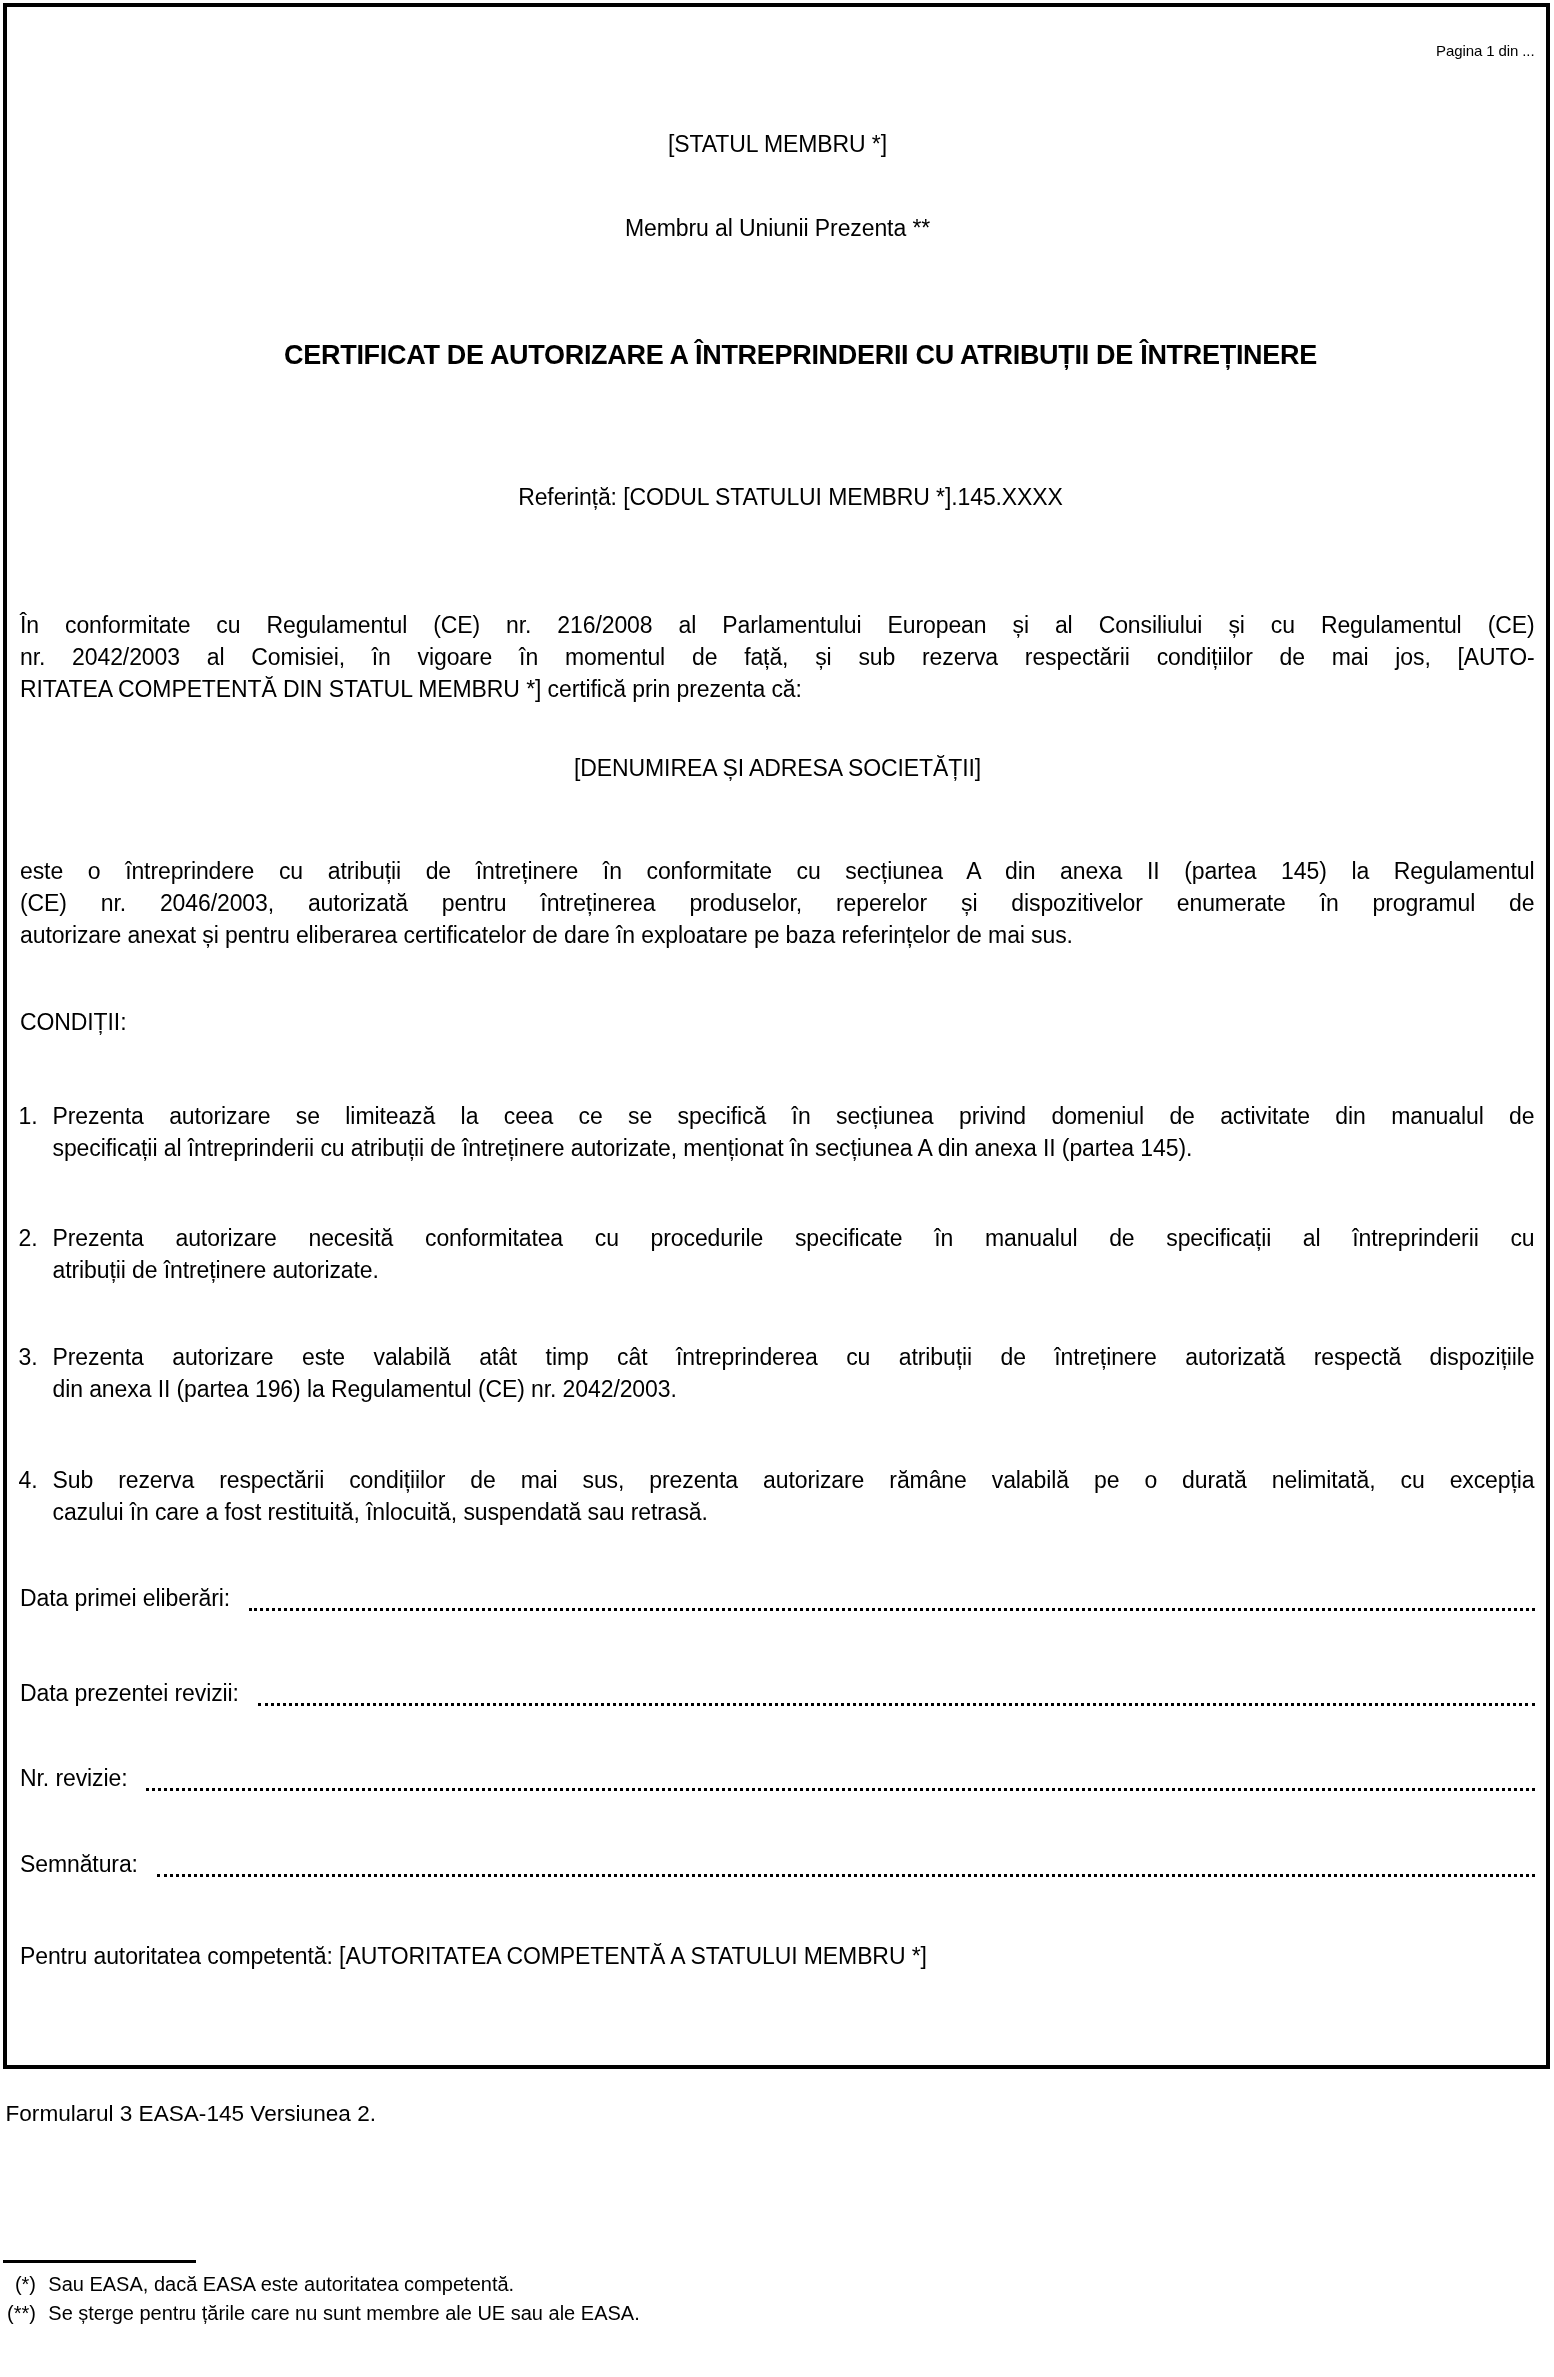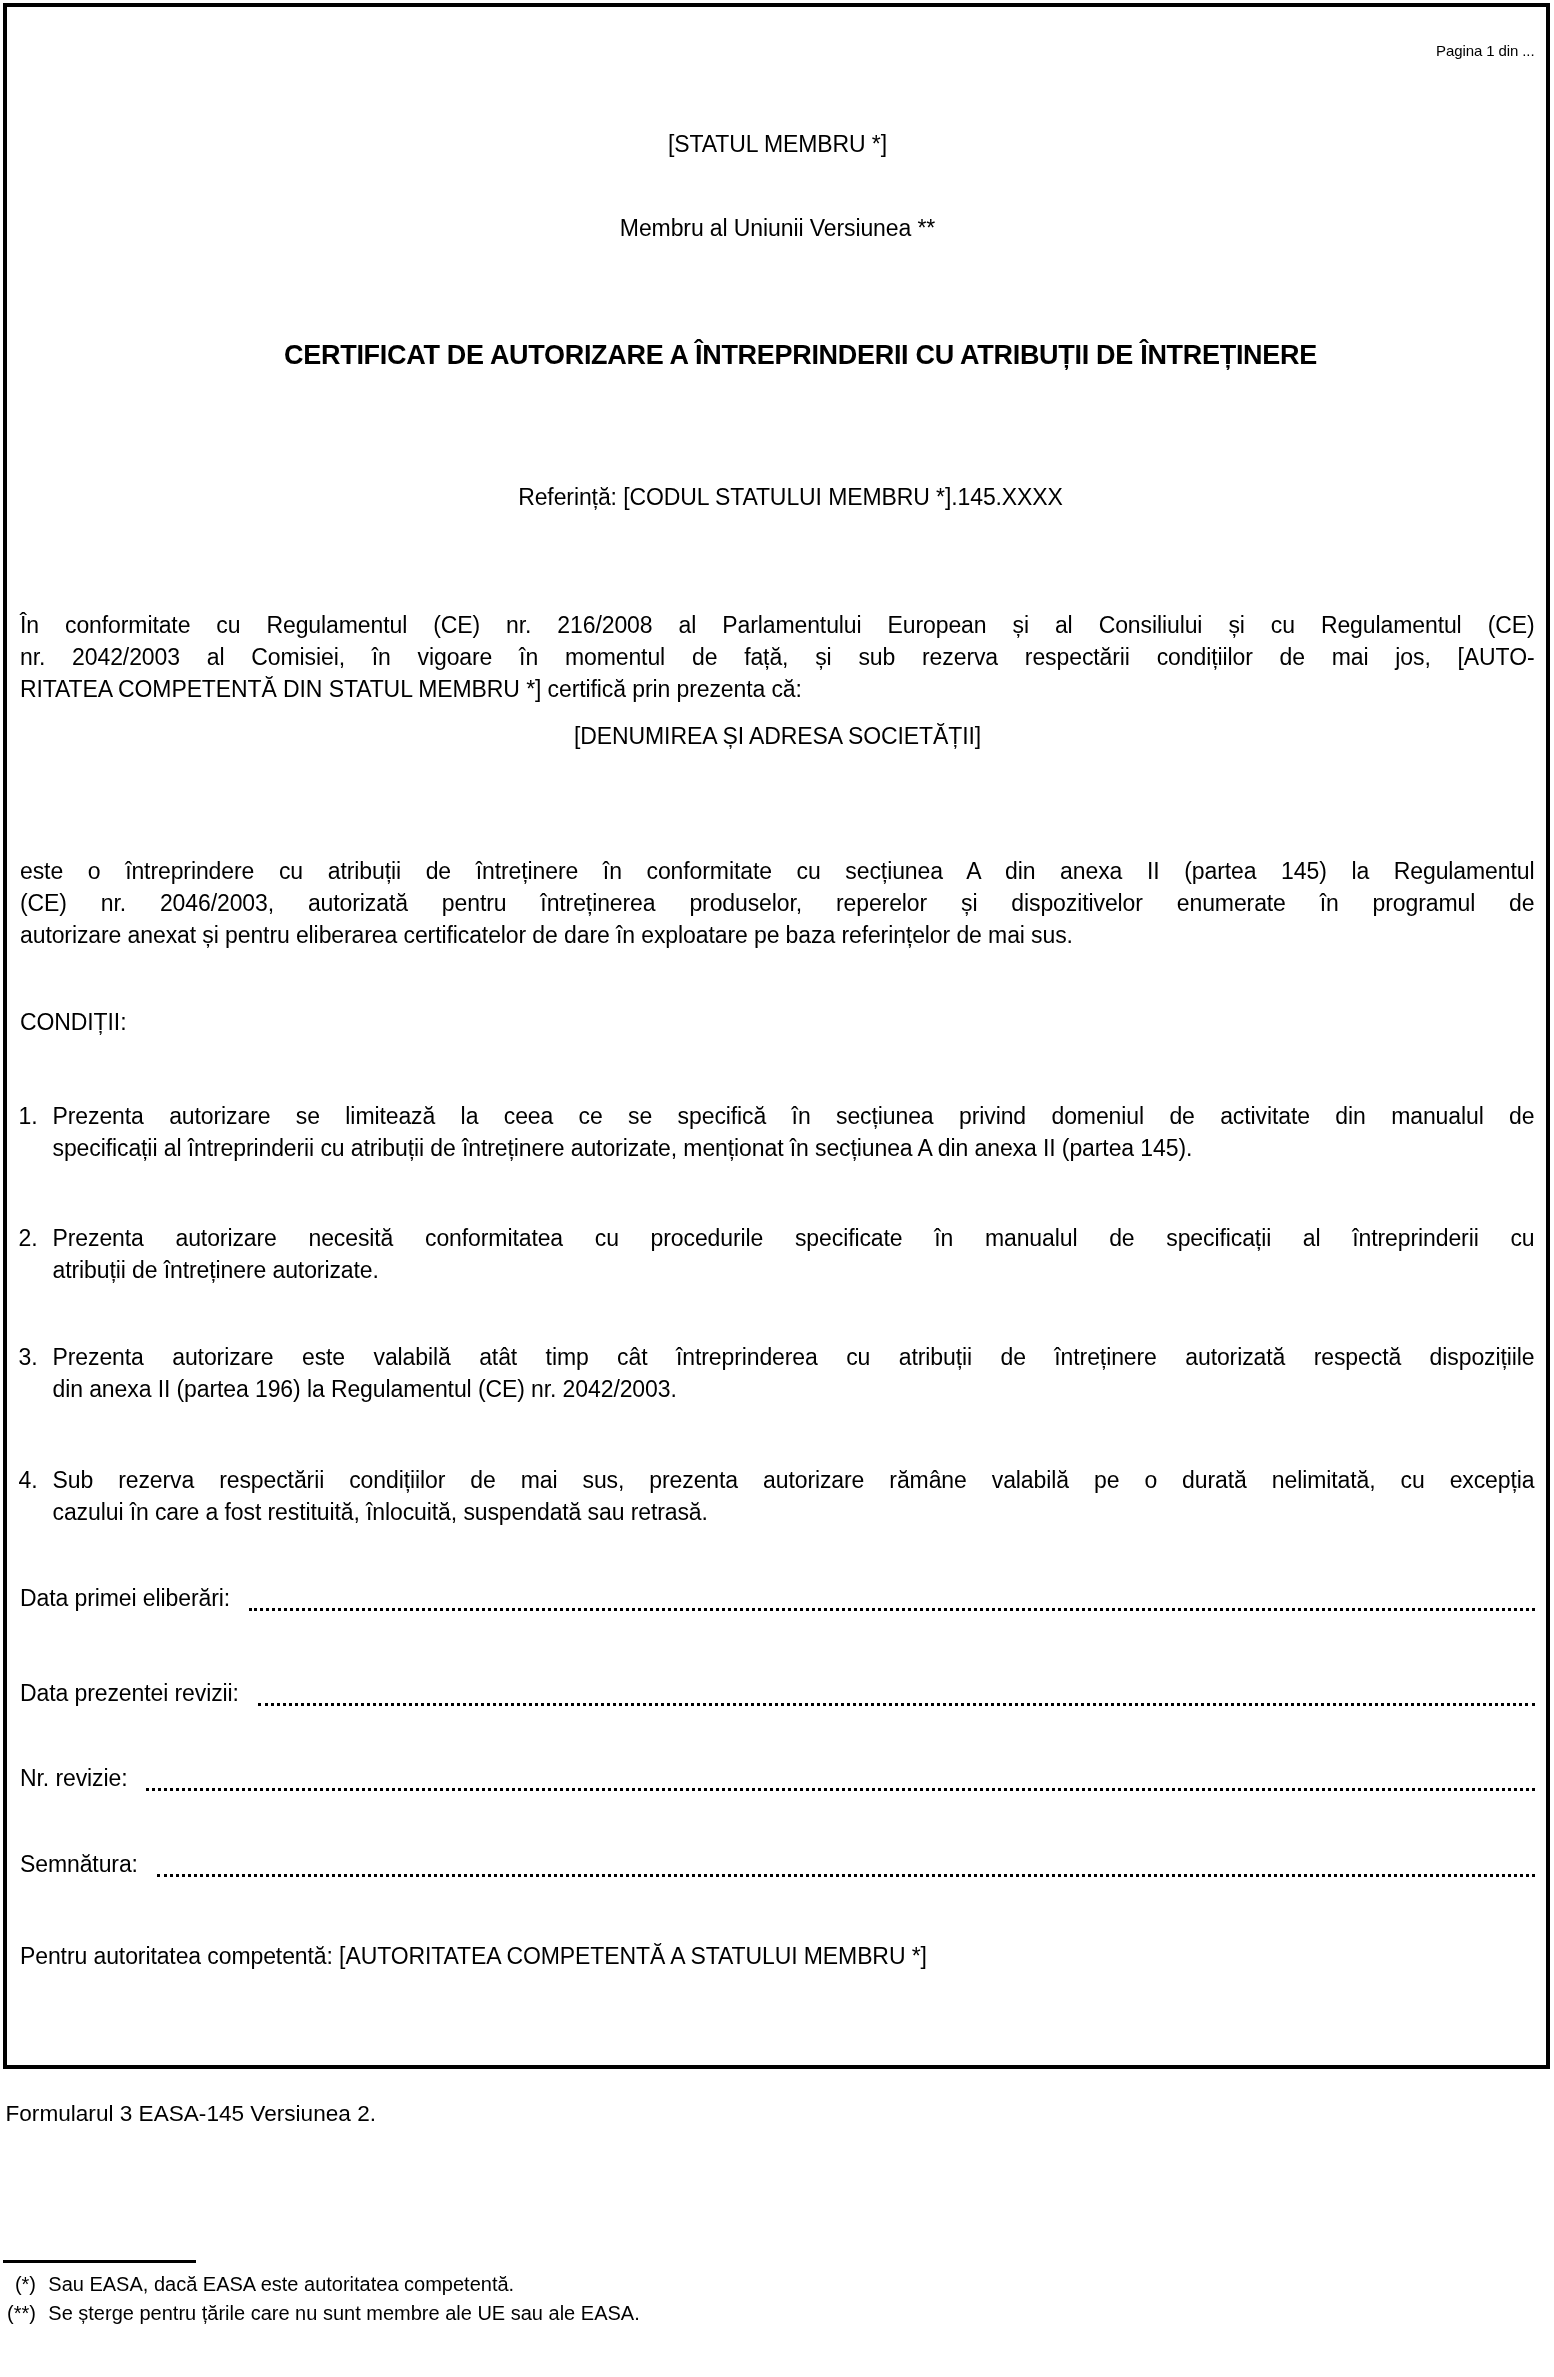--- a/index.html
+++ b/index.html
@@ -89,33 +89,33 @@
 </style>
 </head>
 <body>
 
 <div class="page-box"></div>
 
 <div class="abs page-num body-text" style="top:37px;">Pagina 1 din ...</div>
 
 <div class="abs center body-text" style="top:128px;">[STATUL MEMBRU *]</div>
 
-<div class="abs center body-text" style="top:212px;">Membru al Uniunii Versiunea **</div>
+<div class="abs center body-text" style="top:212px;">Membru al Uniunii Prezenta **</div>
 
 <div class="abs center doc-title" style="top:340px;padding-left:46px;">CERTIFICAT DE AUTORIZARE A ÎNTREPRINDERII CU ATRIBUȚII DE ÎNTREȚINERE</div>
 
 <div class="abs center body-text" style="top:481px;padding-left:26px;">Referință: [CODUL STATULUI MEMBRU *].145.XXXX</div>
 
 <div class="abs row body-text" style="top:601px;">
   <div class="just">În conformitate cu Regulamentul (CE) nr. 216/2008 al Parlamentului European și al Consiliului și cu Regulamentul (CE)</div>
   <div class="just">nr. 2042/2003 al Comisiei, în vigoare în momentul de față, și sub rezerva respectării condițiilor de mai jos, [AUTO-</div>
   <div class="lastline">RITATEA COMPETENTĂ DIN STATUL MEMBRU *] certifică prin prezenta că:</div>
 </div>
 
-<div class="abs center body-text" style="top:720px;">[DENUMIREA ȘI ADRESA SOCIETĂȚII]</div>
+<div class="abs center body-text" style="top:752px;">[DENUMIREA ȘI ADRESA SOCIETĂȚII]</div>
 
 <div class="abs row body-text" style="top:847px;">
   <div class="just">este o întreprindere cu atribuții de întreținere în conformitate cu secțiunea A din anexa II (partea 145) la Regulamentul</div>
   <div class="just">(CE) nr. 2046/2003, autorizată pentru întreținerea produselor, reperelor și dispozitivelor enumerate în programul de</div>
   <div class="lastline">autorizare anexat și pentru eliberarea certificatelor de dare în exploatare pe baza referințelor de mai sus.</div>
 </div>
 
 <div class="abs row body-text" style="top:998px;">CONDIȚII:</div>
 
 <div class="abs row body-text cond-item" style="top:1092px; left:18.5px;">

